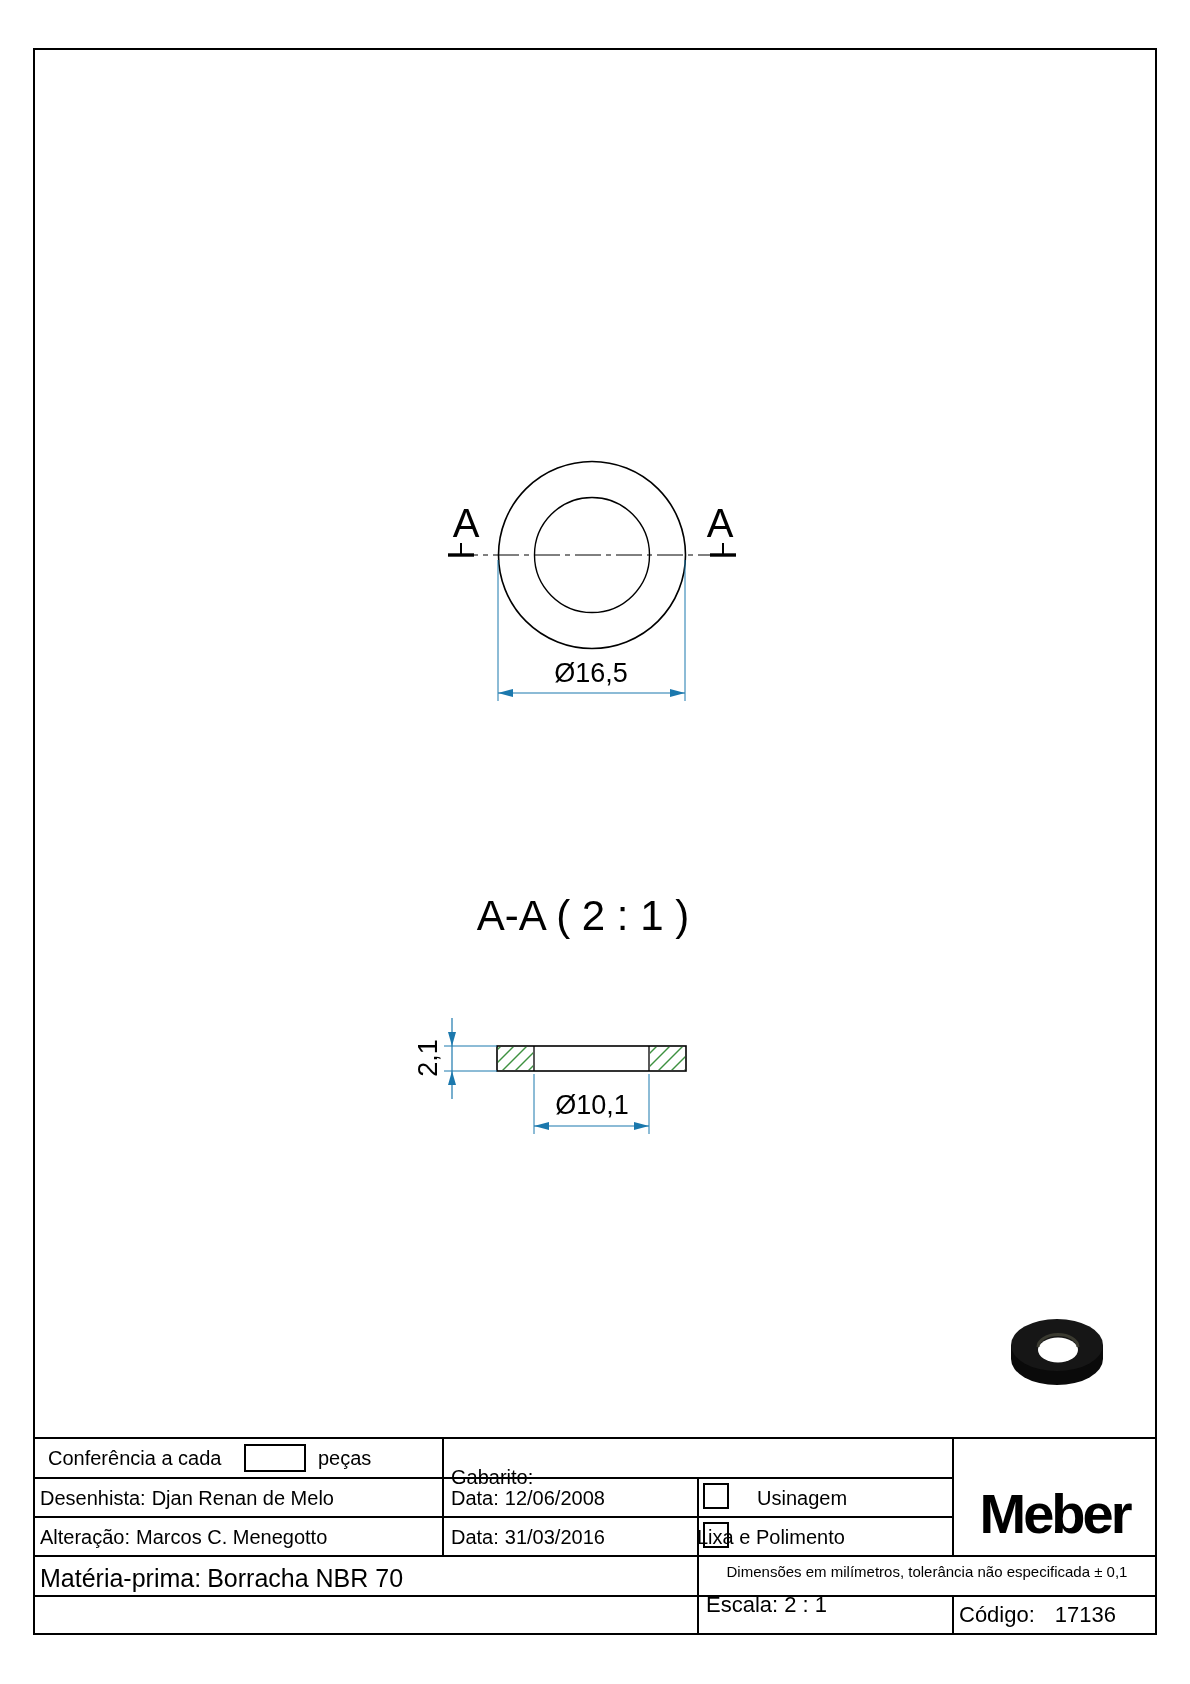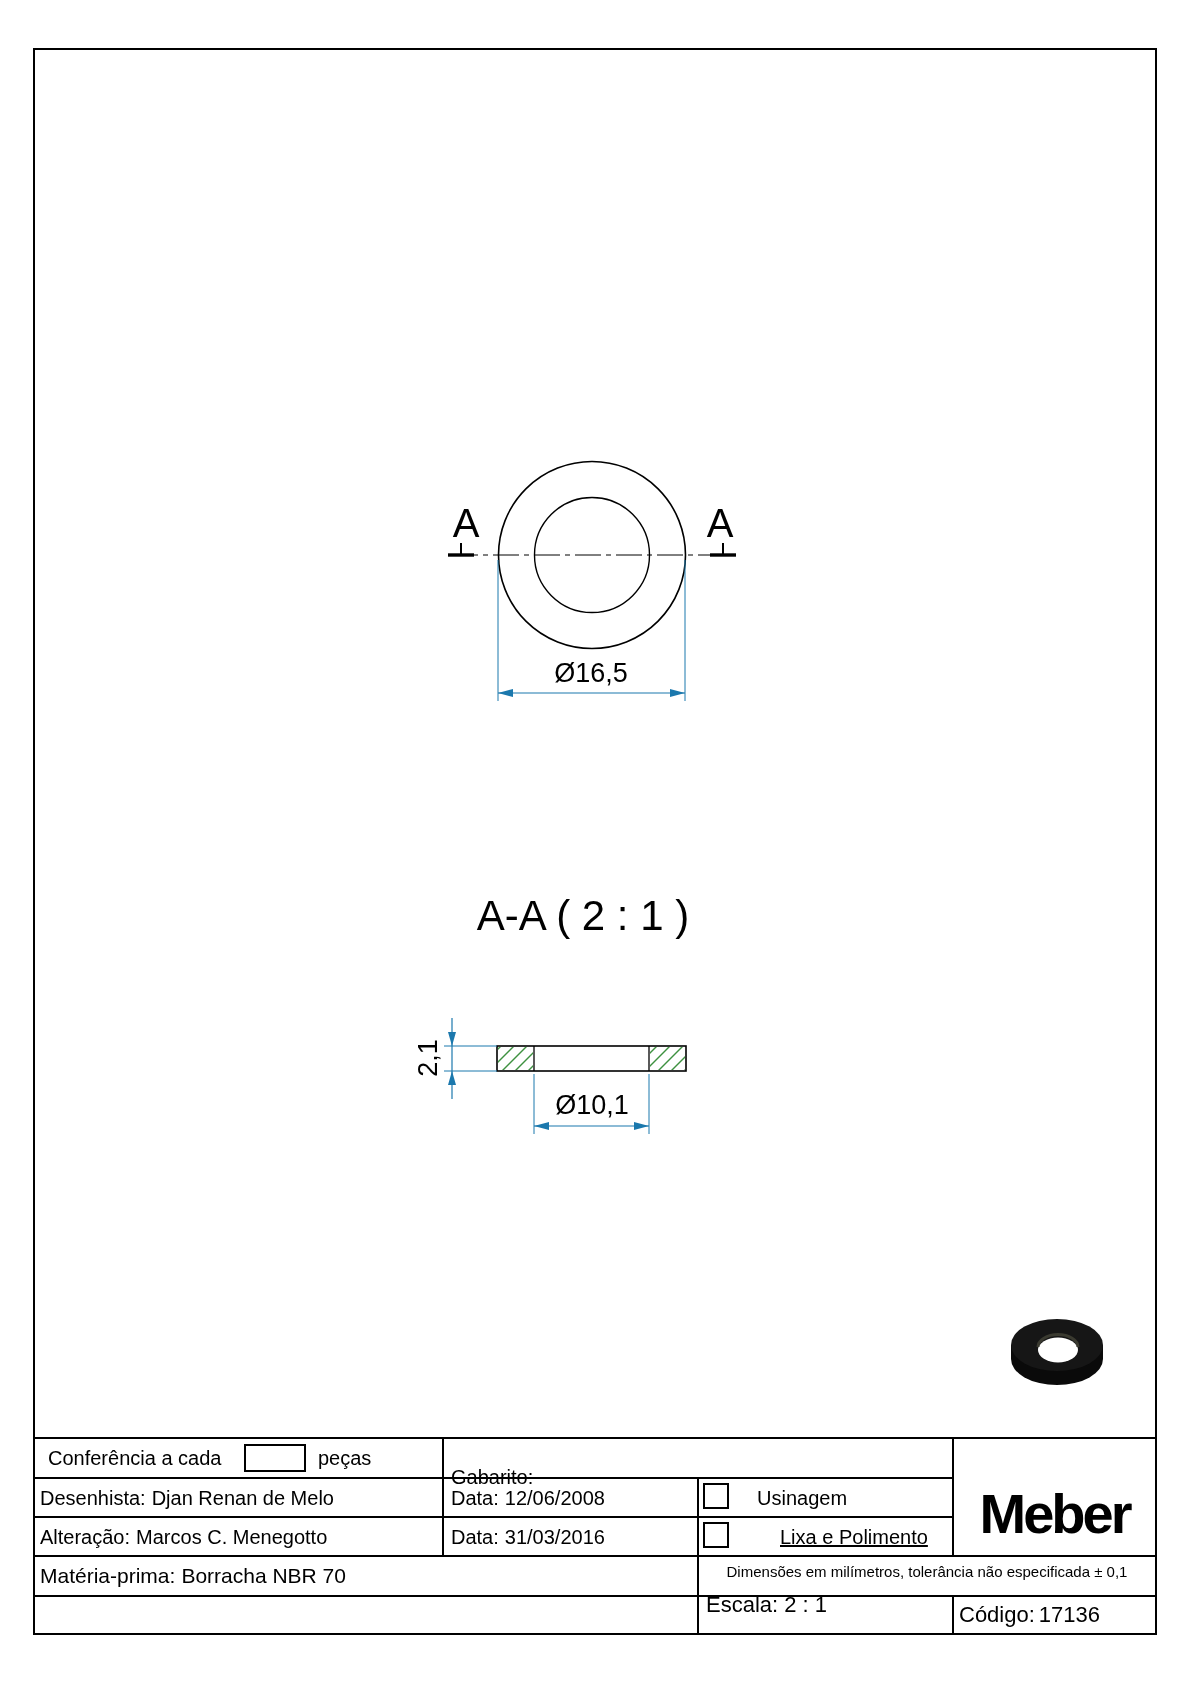--- a/index.html
+++ b/index.html
@@ -138,29 +138,29 @@
   <div class="checkbox" style="left:703px; top:1483px;"></div>
   <div class="tb-text" style="left:740px; top:1487px;margin-left:17px;">Usinagem</div>
 
   <div class="tb-text" style="left:40px; top:1526px;">
     <span>Alteração:</span><span class="val">Marcos C. Menegotto</span>
   </div>
   <div class="tb-text" style="left:451px; top:1526px;">
     <span>Data:</span><span class="val">31/03/2016</span>
   </div>
   <div class="checkbox" style="left:703px; top:1522px;"></div>
-  <div class="tb-text" style="left:780px; top:1526px;text-decoration:underline;">Lixa e Polimento</div>
+  <div class="tb-text" style="left:697px; top:1526px;">Lixa e Polimento</div>
 
-  <div class="tb-text" style="left:40px; top:1564px; font-size:21px;">
+  <div class="tb-text" style="left:40px; top:1564px; font-size:25px;">
     <span>Matéria-prima:</span><span class="val">Borracha NBR 70</span>
   </div>
   <div class="note-cell">Dimensões em milímetros, tolerância não especificada ± 0,1</div>
 
   <div class="tb-text tb-big" style="left:706px; top:1580px;margin-top:12px;">
     <span>Escala:</span><span class="val">2 : 1</span>
   </div>
   <div class="tb-text tb-big" style="left:959px; top:1602px;">
-    <span>Código:</span><span class="val" style="margin-left:4px;">17136</span>
+    <span>Código:</span><span class="val" style="margin-left:20px;">17136</span>
   </div>
 
   <div class="logo">Meber</div>
 
 </div>
 
 </body></html>

